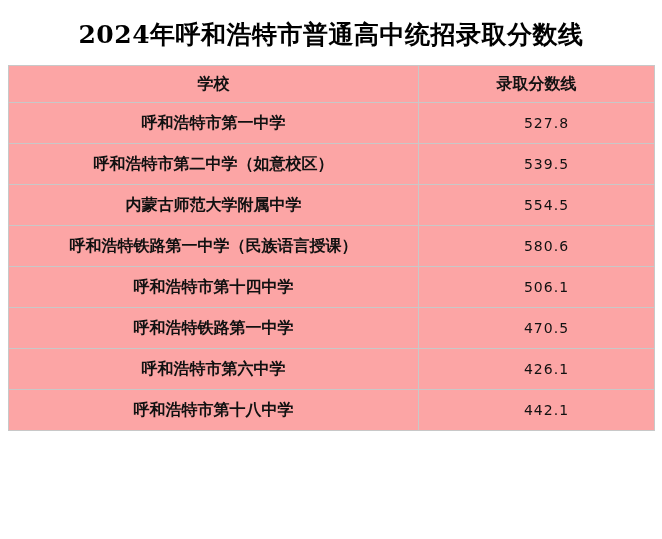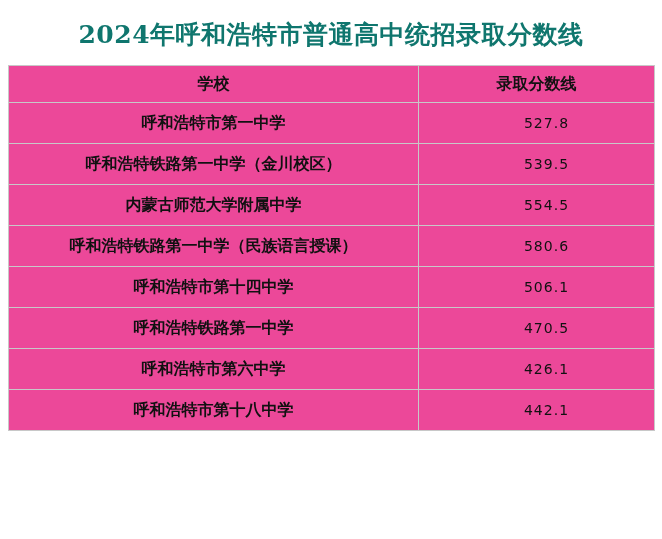--- a/index.html
+++ b/index.html
@@ -16,42 +16,42 @@
   .page {
     position: relative;
     width: 662px;
     height: 539px;
     box-sizing: border-box;
   }
   .title {
     text-align: center;
     font-size: 25px;
     font-weight: bold;
-    color: #0f766e;
+    color: #000000;
     letter-spacing: 0.5px;
     padding-top: 18px;
     padding-bottom: 14px;
     font-family: "DejaVu Serif", "Liberation Serif", serif;
   }
   .table-wrap {
     padding: 0 8px;
     box-sizing: border-box;
   }
   table.score-table {
     width: 646px;
     border-collapse: collapse;
     table-layout: fixed;
   }
   table.score-table th,
   table.score-table td {
     border: 1px solid #c8c8c8;
     text-align: center;
     vertical-align: middle;
     color: #111111;
-    background: #ec4899;
+    background: #fca5a5;
   }
   table.score-table th {
     height: 34px;
     font-size: 16px;
     font-weight: bold;
   }
   table.score-table td.school {
     height: 38px;
     font-size: 16px;
     font-weight: bold;
@@ -87,21 +87,21 @@
           <th>学校</th>
           <th>录取分数线</th>
         </tr>
       </thead>
       <tbody>
         <tr>
           <td class="school">呼和浩特市第一中学</td>
           <td class="score">527.8</td>
         </tr>
         <tr>
-          <td class="school">呼和浩特铁路第一中学（金川校区）</td>
+          <td class="school">呼和浩特市第二中学（如意校区）</td>
           <td class="score">539.5</td>
         </tr>
         <tr>
           <td class="school">内蒙古师范大学附属中学</td>
           <td class="score">554.5</td>
         </tr>
         <tr>
           <td class="school">呼和浩特铁路第一中学（民族语言授课）</td>
           <td class="score">580.6</td>
         </tr>

